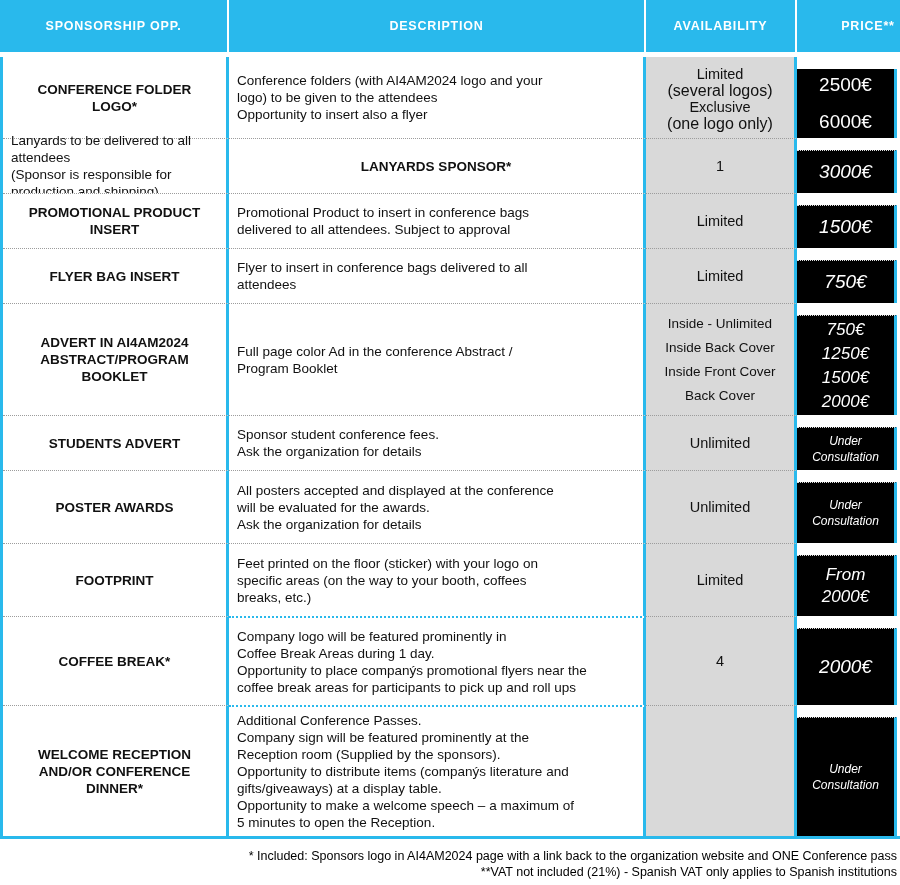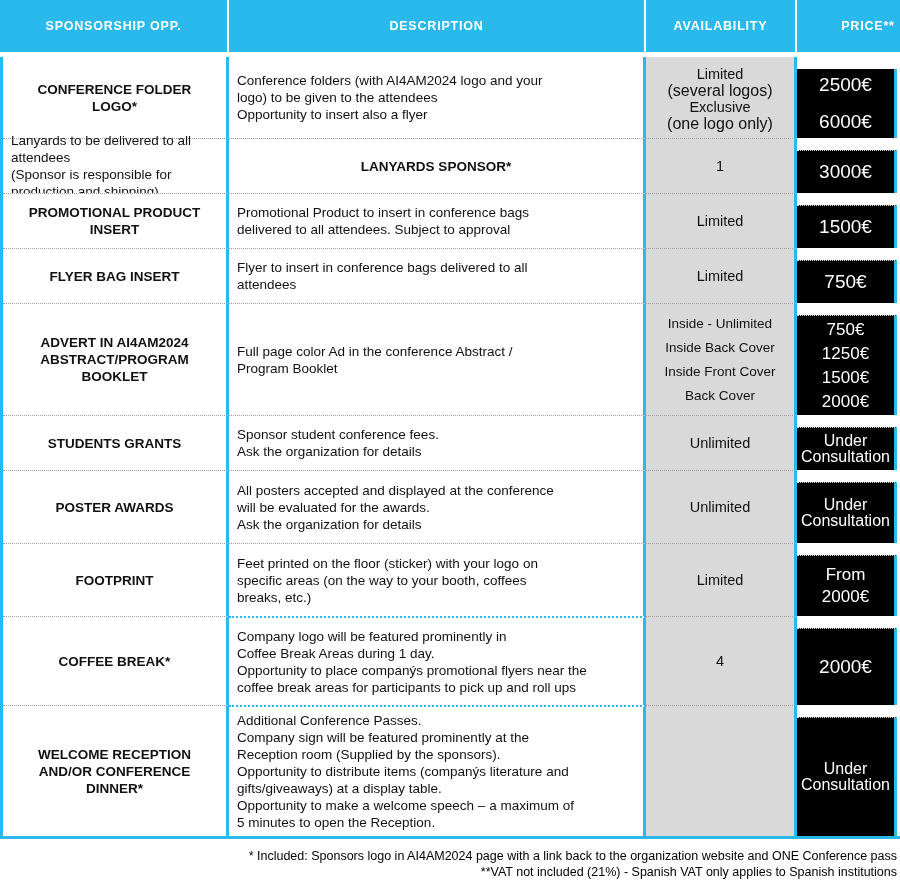--- a/index.html
+++ b/index.html
@@ -54,32 +54,32 @@
     text-align:center;background:var(--gray);font-size:14.5px;
   }
   .c-price{
     display:flex;flex-direction:column;align-items:center;justify-content:center;
     text-align:center;background:var(--black);color:#ffffff;margin-top:12px;
   }
 
   
   .sep{border-top:1px dotted #9c9c9c;}
   .sep-c{border-top:2px dotted var(--cyan);}
-  .sep-w{border-top:1px dotted #dcdcdc;}
+  .sep-w{border-top:1px dotted #dcdcdc;font-style:italic;}
 
   
   .avail-main{font-size:14.5px;line-height:18px;}
   .avail-sub{font-size:16px;line-height:15px;text-align:center;}
   .avail-line{font-size:13.5px;line-height:24px;}
 
   
   .price-big{font-size:19px;font-weight:400;}
   .price-gap{gap:15px;}
   .price-line{font-size:17px;line-height:24px;}
-  .price-under{font-size:16px;line-height:16px;white-space:pre-line;}
+  .price-under{font-size:12px;line-height:16px;white-space:pre-line;}
   .price-from{font-size:17px;line-height:22px;white-space:pre-line;}
 
   
   .foot{
     width:897px;margin-top:9px;text-align:right;
     font-size:12.5px;line-height:16px;color:#000000;
   }
 </style>
 </head>
 <body>
@@ -147,21 +147,21 @@
       <div class="avail-line">Inside Front Cover</div>
       <div class="avail-line">Back Cover</div>
     </div>
     <div class="cell c-price sep-w">
       <div class="price-line">750€</div>
       <div class="price-line">1250€</div>
       <div class="price-line">1500€</div>
       <div class="price-line">2000€</div>
     </div>
 
-    <div class="cell c-name sep">STUDENTS GRANTS</div>
+    <div class="cell c-name sep">STUDENTS ADVERT</div>
     <div class="cell c-desc sep">Sponsor student conference fees.
 Ask the organization for details</div>
     <div class="cell c-avail sep">Unlimited</div>
     <div class="cell c-price sep-w">
       <div class="price-under">Under
 Consultation</div>
     </div>
 
     <div class="cell c-name sep">POSTER AWARDS</div>
     <div class="cell c-desc sep">All posters accepted and displayed at the conference

